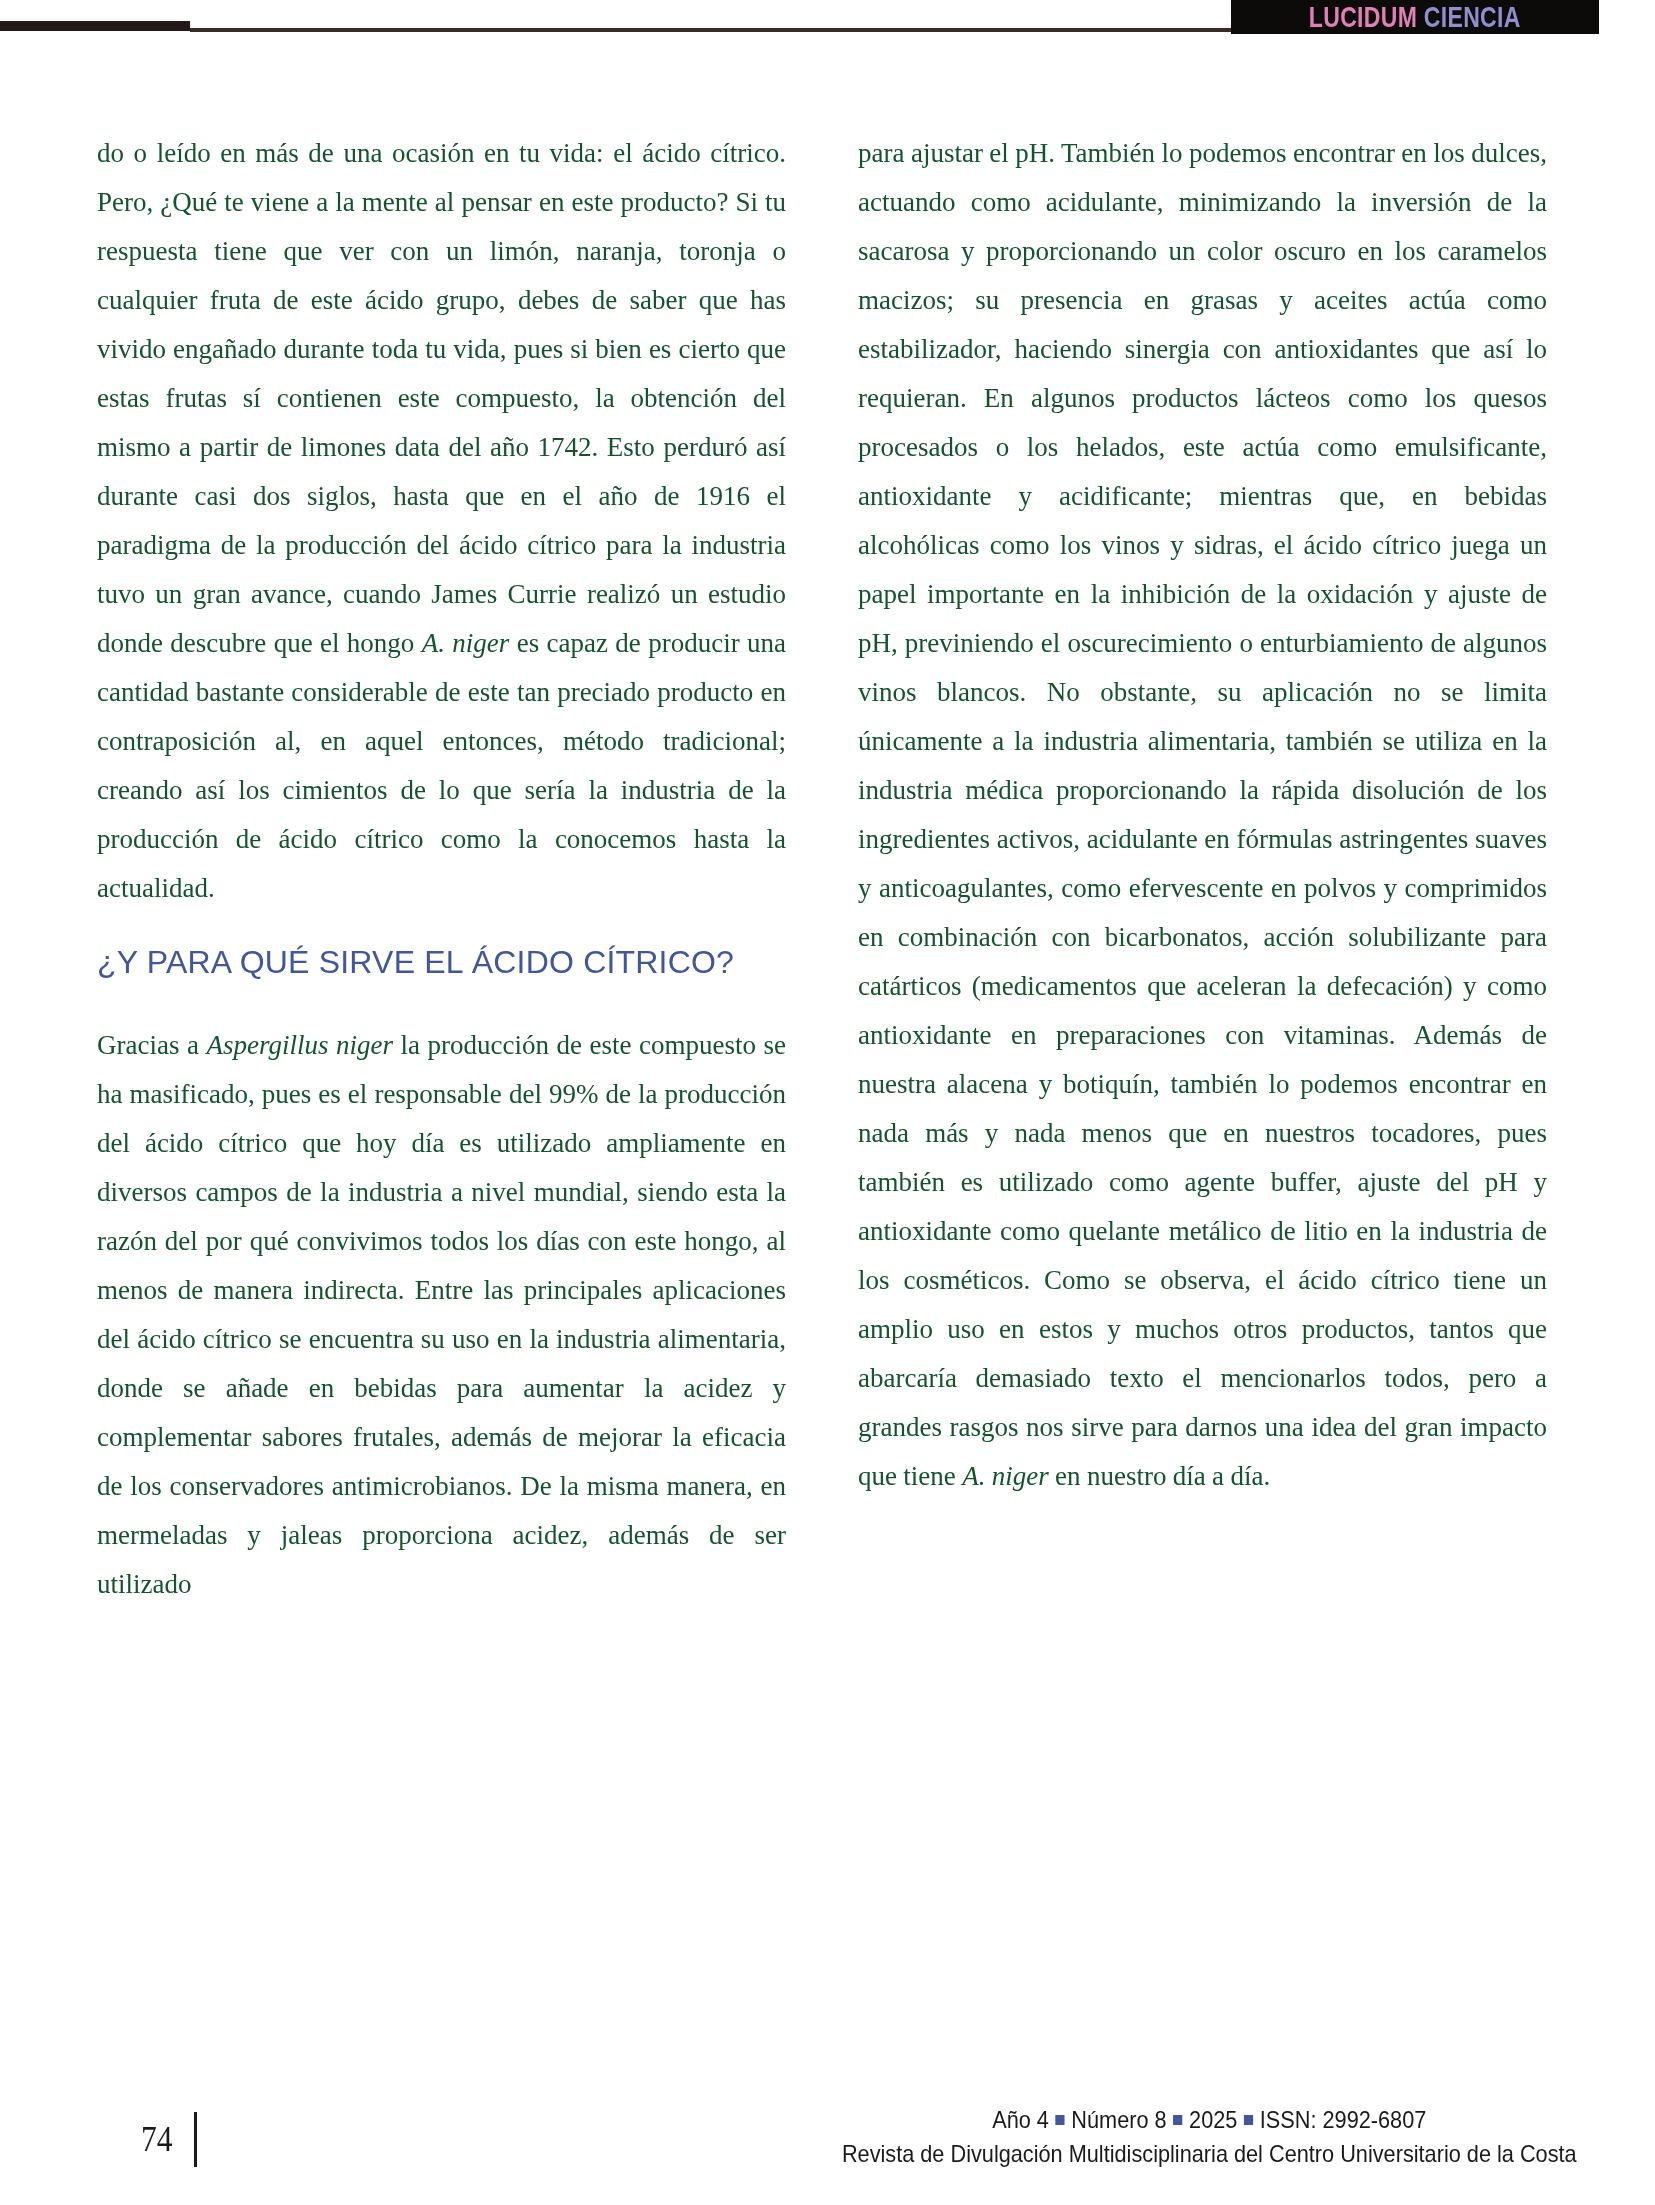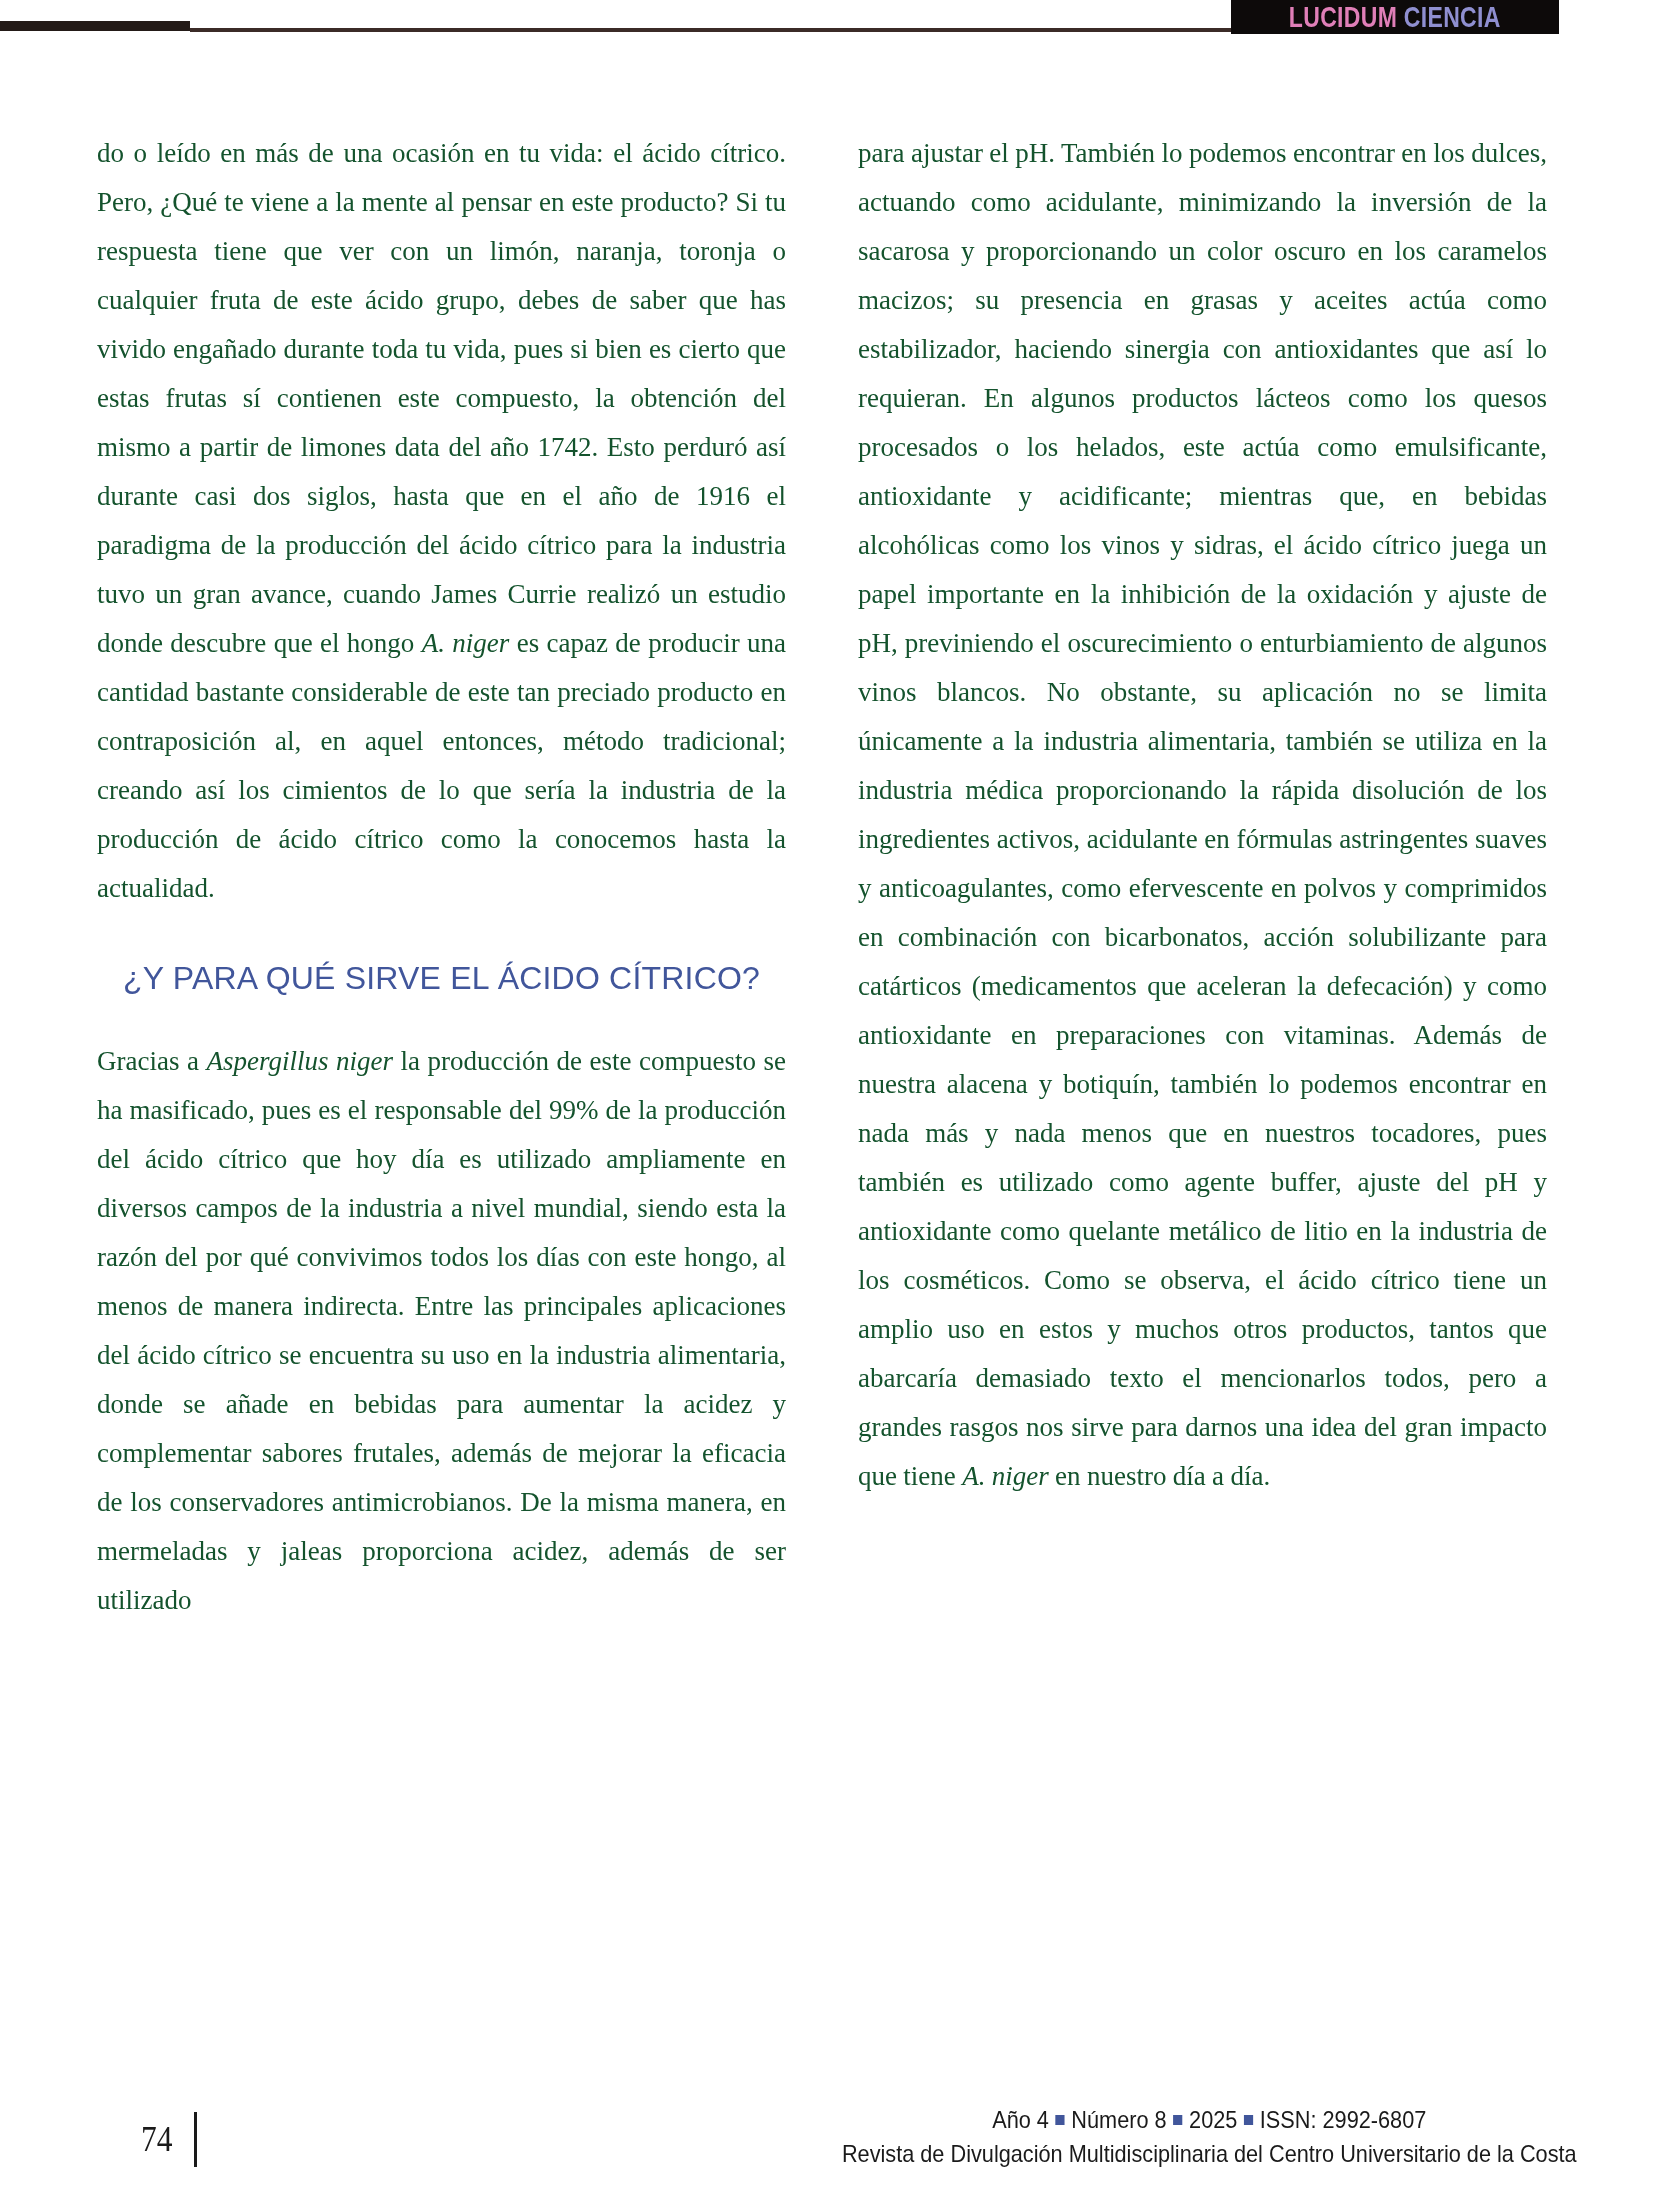--- a/index.html
+++ b/index.html
@@ -39,21 +39,21 @@
     left: 190px;
     top: 28px;
     width: 1077px;
     height: 3.7px;
     background: #3b2b27;
   }
   .brand-box {
     position: absolute;
     left: 1231px;
     top: 0;
-    width: 328px;
+    width: 368px;
     height: 34px;
     background: #0d0a0a;
     display: flex;
     align-items: center;
     justify-content: center;
     overflow: hidden;
   }
   .brand-text {
     font-family: "Liberation Sans Narrow", "Liberation Sans", sans-serif;
     font-weight: 700;
@@ -90,22 +90,22 @@
     word-spacing: -0.4px;
   }
 
   .section-heading {
     color: #41569b;
     font-family: "Liberation Sans", "DejaVu Sans", sans-serif;
     font-weight: 400;
     font-size: 32px;
     line-height: 42px;
     letter-spacing: 0.2px;
-    margin: 44px 0 38px 0;
-    text-align: center;
+    margin: 28px 0 38px 0;
+    text-align: left;
   }
 
   i, em { font-style: italic; }
 
   
   .footer {
     position: absolute;
     left: 0;
     bottom: 0;
     width: 1655px;

